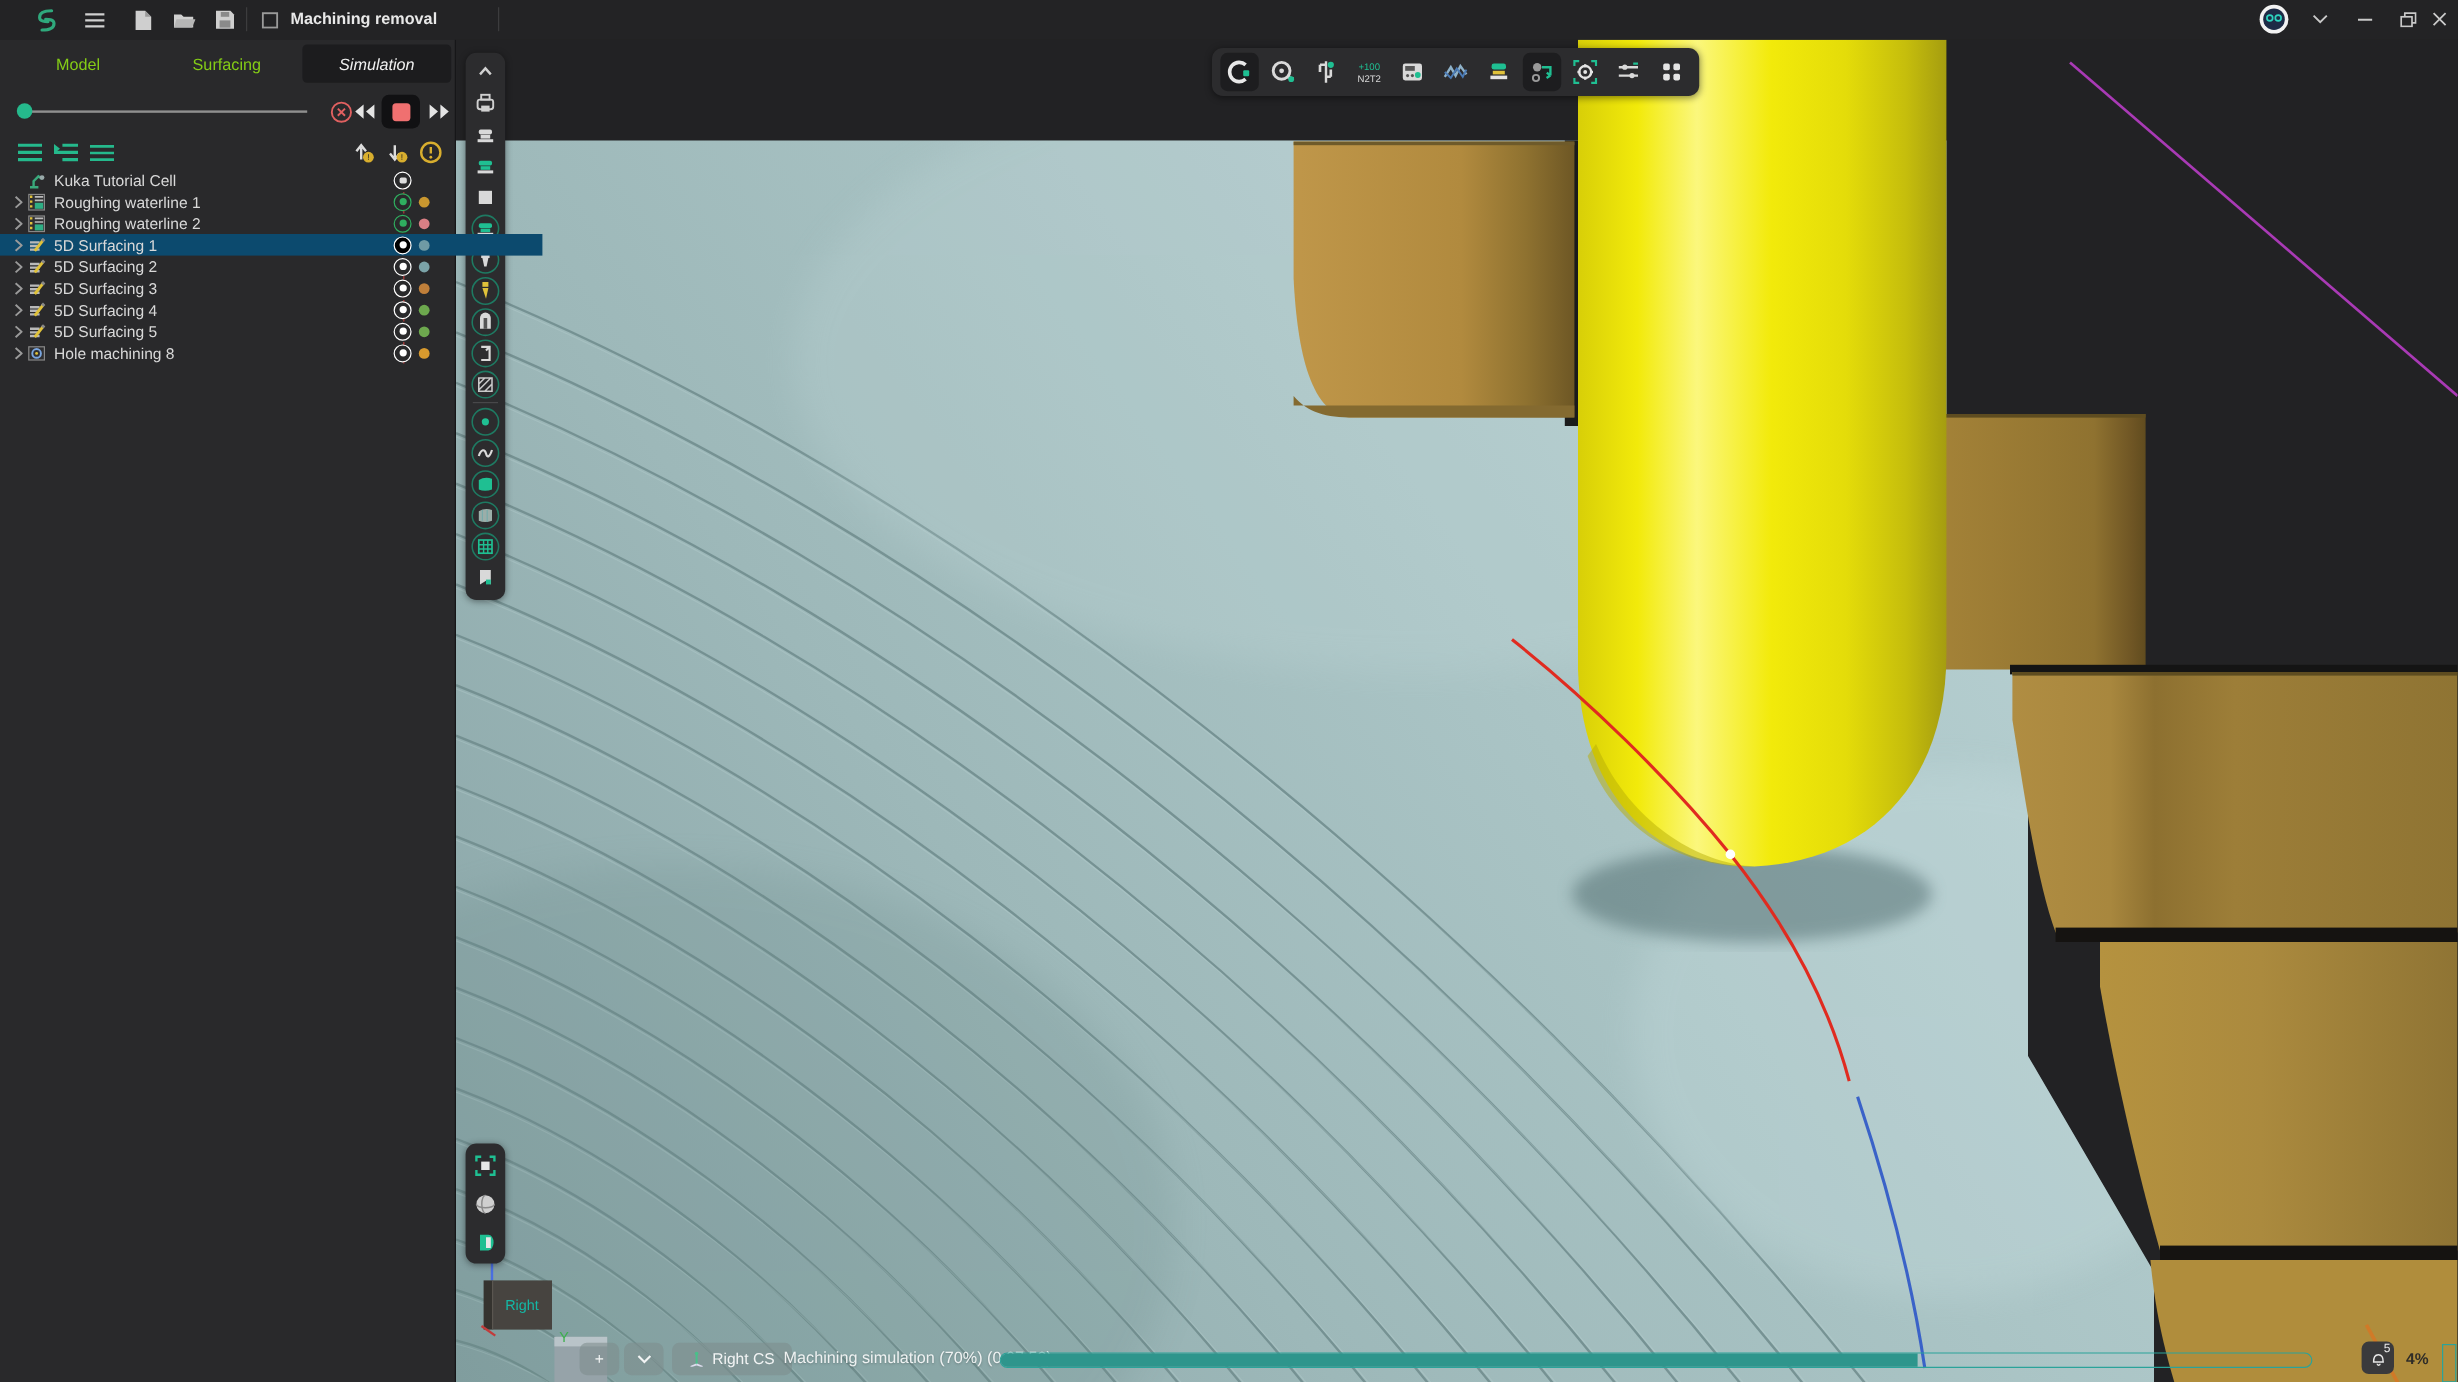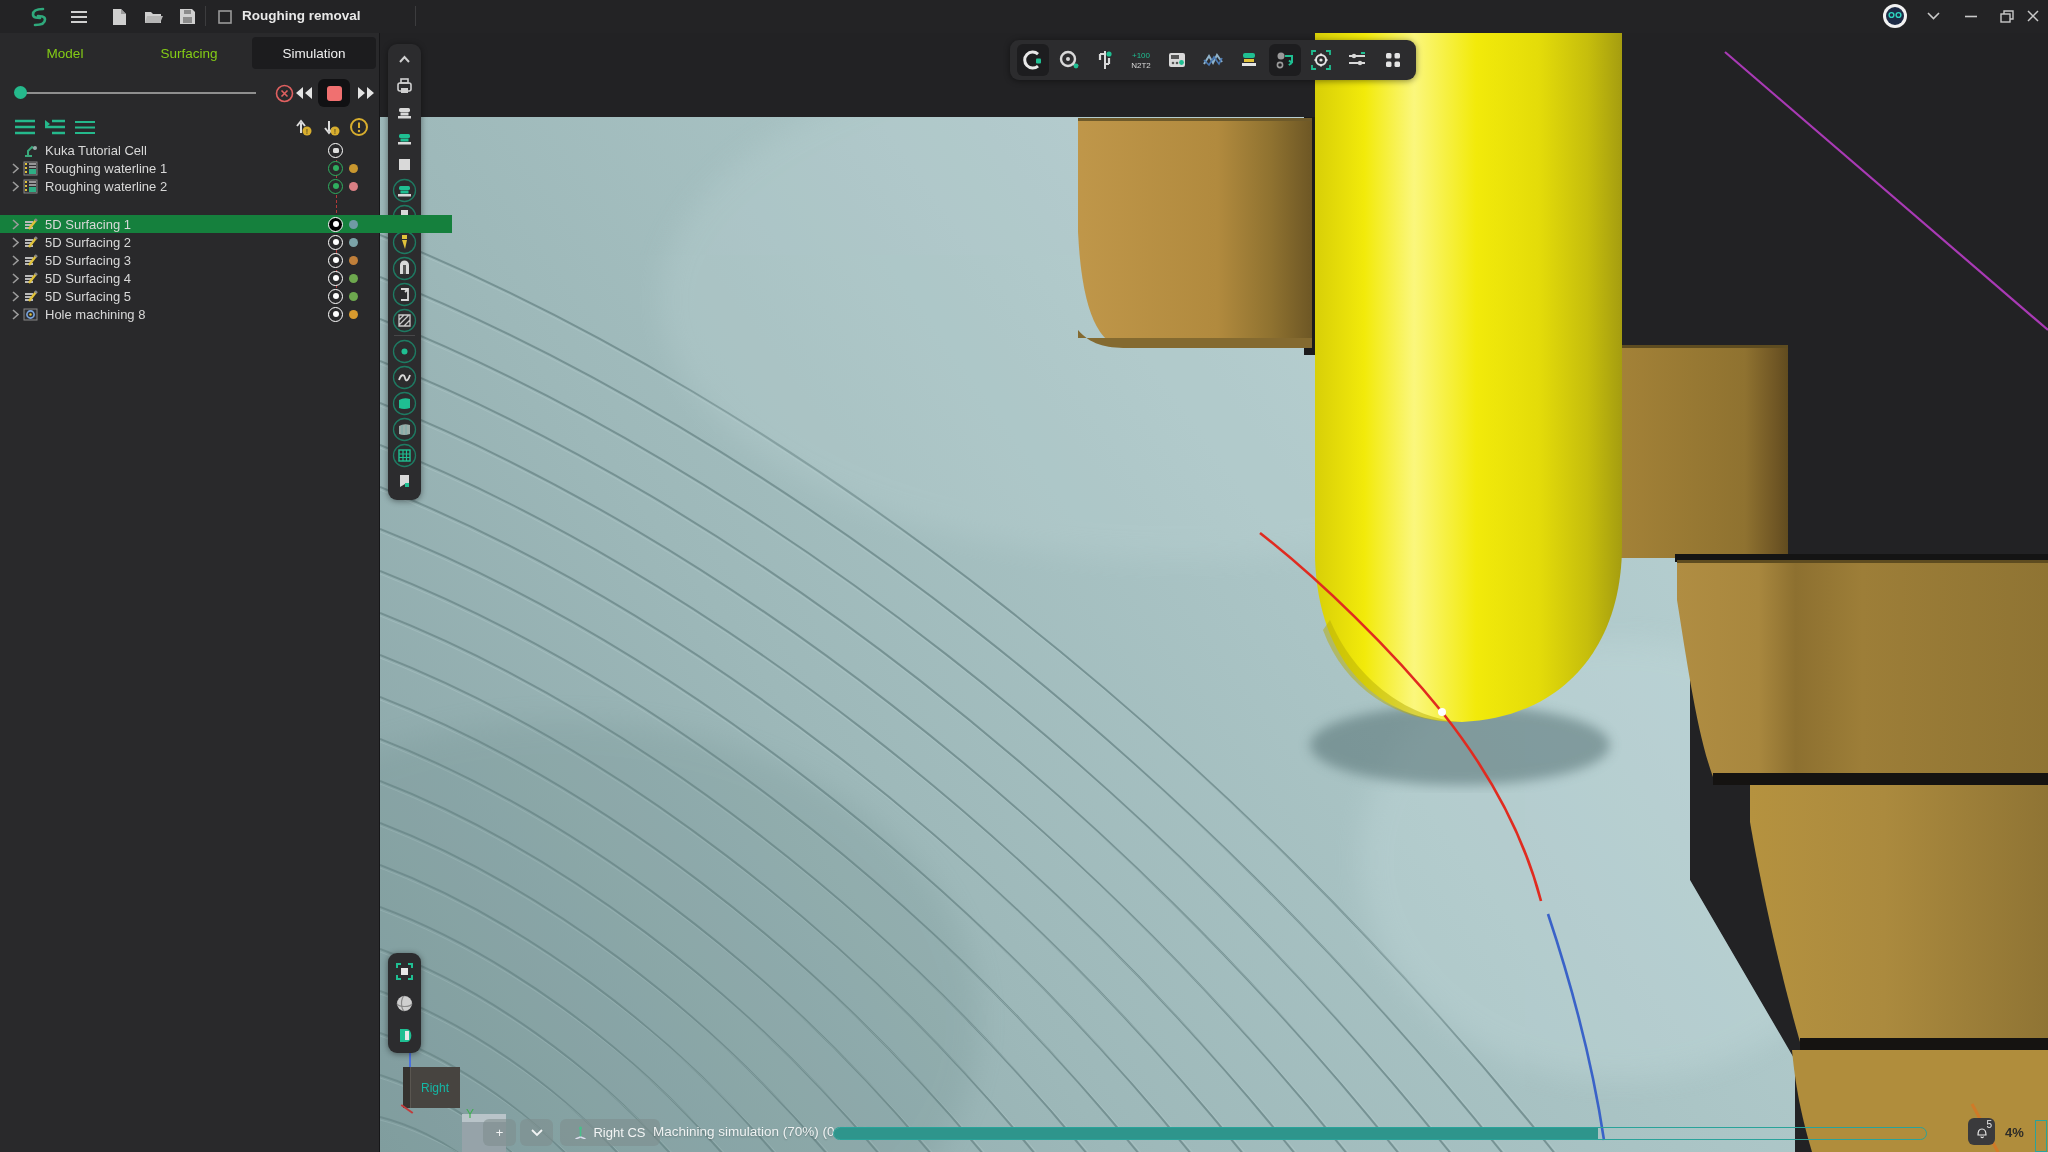--- a/index.html
+++ b/index.html
@@ -21,21 +21,21 @@
   #slider-line { position:absolute; left:22px; top:59px; width:234px; height:1.5px; background:#8f8f8f; }
   #slider-knob { position:absolute; left:14px; top:53px; width:13px; height:13px; border-radius:50%; background:#25b98c; cursor:pointer; }
   .pb-btn { position:absolute; top:48px; width:24px; height:24px; display:flex; align-items:center; justify-content:center; cursor:pointer; }
   #stop-btn { left:318px; width:32px; height:28px; top:46px; background:#111113; border-radius:6px; }
   #stop-sq { width:15px; height:15px; border-radius:3px; background:#f07070; }
 
   .treebar-ic { position:absolute; top:82px; width:26px; height:24px; display:flex; align-items:center; justify-content:center; cursor:pointer; }
 
   #tree { position:absolute; left:0; top:108px; width:452px; }
   .trow { position:relative; height:18px; display:flex; align-items:center; font-size:13px; color:#d8d8d8; cursor:pointer; }
-  .trow.sel { background:#15803d;margin-top:20px; }
+  .trow.sel { background:#0c4a6e; }
   .trow .chev { width:14px; margin-left:8px; display:flex; justify-content:center; }
   .trow .ticon { width:17px; height:15px; margin-right:6px; display:flex; align-items:center; justify-content:center; }
   .trow .lbl { white-space:nowrap; }
   #dashline { position:absolute; left:336px; width:0; border-left:1.6px dashed #b23a3a; z-index:0; }
   .radio { position:absolute; left:328px; width:15px; height:15px; border-radius:50%; border:1.8px solid #fff; display:flex; align-items:center; justify-content:center; background:inherit; z-index:1; }
   .radio.green { border-color:#2fae5f; }
   .raddot { width:6px; height:6px; border-radius:50%; background:#fff; }
   .radio.green .raddot { background:#2fae5f; }
   .radsq { width:6px; height:5px; border-radius:1.5px; background:#ddd; }
   .cdot { position:absolute; left:349px; width:9px; height:9px; border-radius:50%; z-index:1; }
@@ -475,21 +475,21 @@
     </svg>
     <span class="cnt">5</span>
   </div>
   <div id="zoomlvl">4%</div>
   <div id="corner-handle"></div>
 </div>
 
 <div id="leftpanel">
   <div class="tab" style="left:4px;   width:122px;">Model</div>
   <div class="tab" style="left:128px; width:122px;">Surfacing</div>
-  <div class="tab active" style="left:252px; width:124px;">Simulation</div>
+  <div class="tab active" style="left:252px; width:124px;font-style:italic;">Simulation</div>
 
   <div id="slider-line"></div>
   <div id="slider-knob"></div>
   <div class="pb-btn" style="left:272px;">
     <svg width="19" height="19" viewBox="0 0 19 19">
         <circle cx="9.5" cy="9.5" r="8" fill="none" stroke="#e06060" stroke-width="1.6"></circle>
       <path d="M6.5,6.5 L12.5,12.5 M12.5,6.5 L6.5,12.5" stroke="#e06060" stroke-width="1.6"></path>
       </svg>
   </div>
   <div class="pb-btn" style="left:292px;">
@@ -746,21 +746,21 @@
         <rect x="4" y="9" width="9" height="6" fill="#8a8a8a"></rect>
         <rect x="5" y="2" width="7" height="4" fill="#8a8a8a"></rect>
       </svg>
   </div>
   <div class="tb-sep" style="left:205px;"></div>
   <div class="tb-ic" style="left:212px;">
     <svg width="14" height="14" viewBox="0 0 14 14">
         <rect x="1" y="1" width="12" height="12" fill="none" stroke="#9a9a9a" stroke-width="1.6"></rect>
       </svg>
   </div>
-  <div id="doc-title" style="left:242px;">Roughing removal</div>
+  <div id="doc-title" style="left:242px;">Machining removal</div>
   <div class="tb-sep" style="left:415px;"></div>
 
   <div class="winbtn" style="left:1880px;">
     <svg width="26" height="26" viewBox="0 0 26 26">
         <circle cx="13" cy="13" r="12" fill="#f2f2f2"></circle>
         <circle cx="13" cy="13" r="9" fill="#1d2b46"></circle>
     <circle cx="9.5" cy="12" r="2.4" fill="none" stroke="#2dd4c0" stroke-width="1.4"></circle>
         <circle cx="16.5" cy="12" r="2.4" fill="none" stroke="#2dd4c0" stroke-width="1.4"></circle>
       </svg>
   </div>

